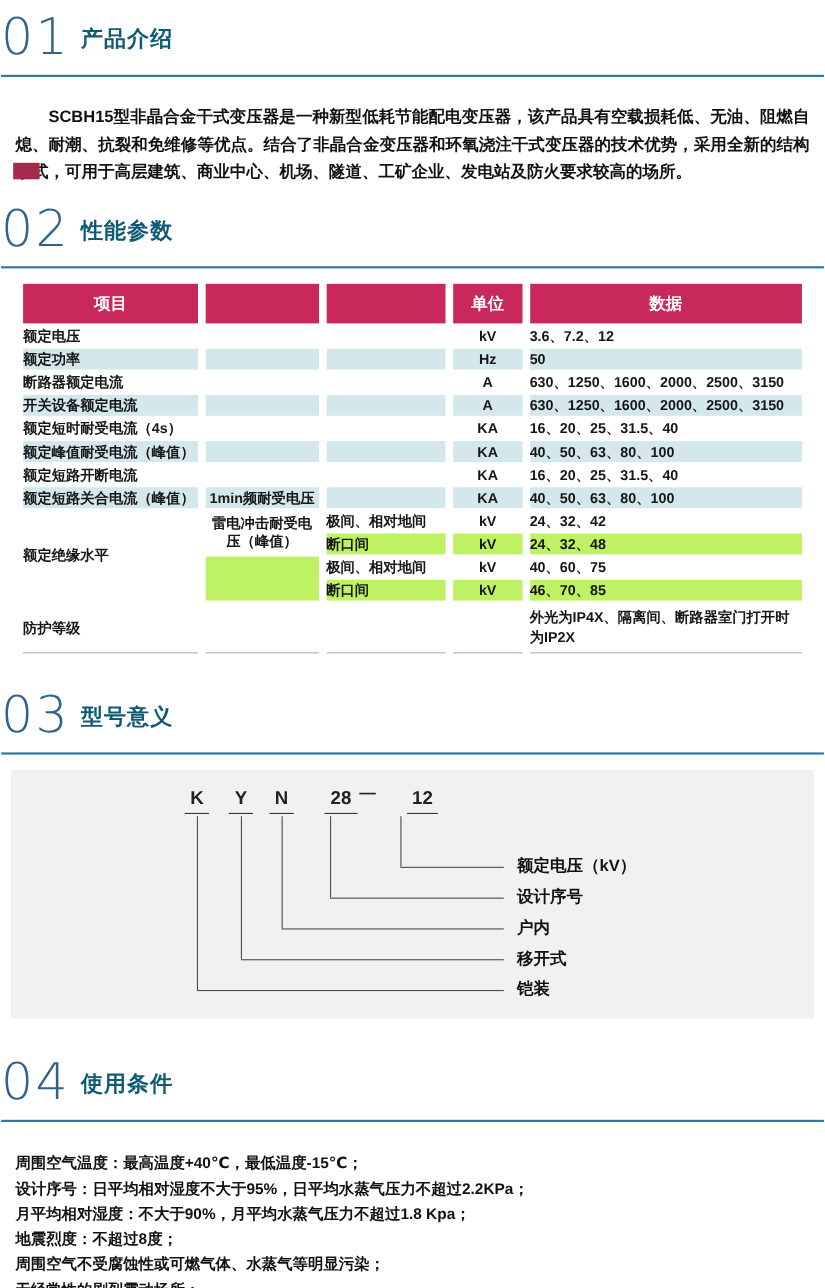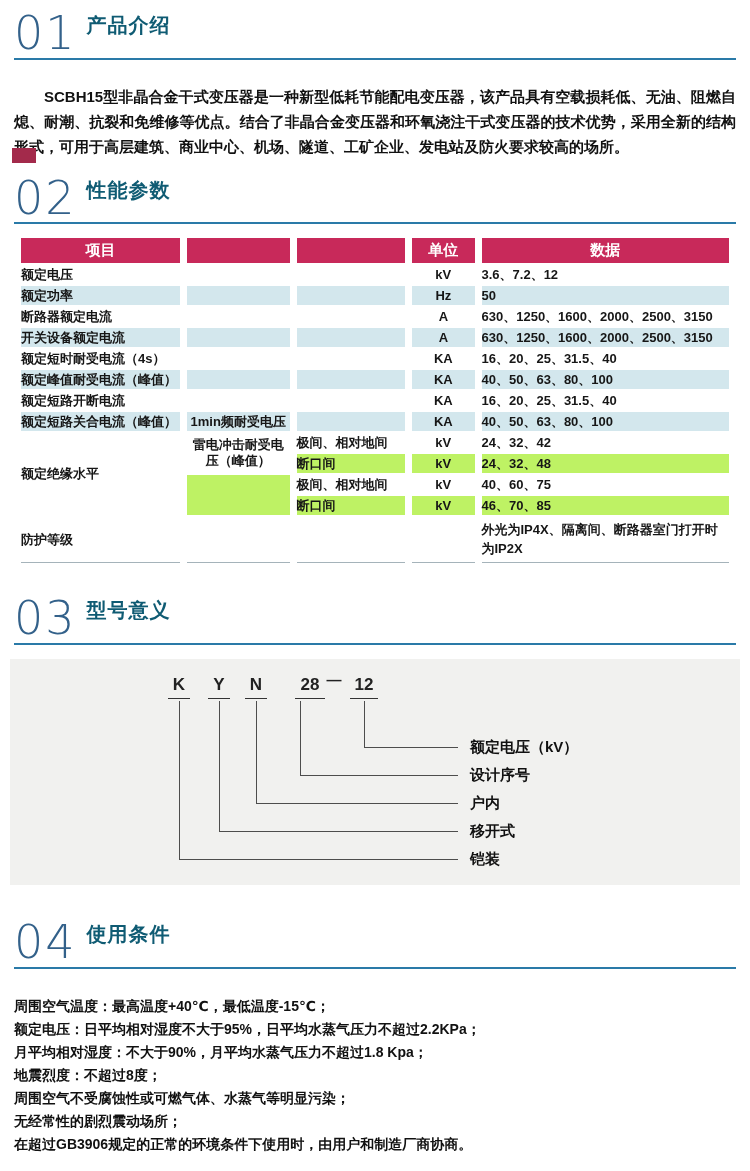--- a/index.html
+++ b/index.html
@@ -6,24 +6,24 @@
   html, body { margin:0; padding:0; }
   body {
     width: 750px; height: 1171px;
     background: #ffffff;
     font-family: "Liberation Sans", "DejaVu Sans", sans-serif;
     color: #141414;
     position: relative;
     overflow: hidden;
   }
   .section-head {
-    display: flex; align-items: flex-start;
-    margin: 0 14px;
+    display: flex; align-items: flex-end;
+    margin: 0 1px;
     border-bottom: 2px solid #2a7aa8;
-    padding-bottom: 2px;
+    padding-bottom: 12px;
   }
   .sec-num {
     font-family: "DejaVu Sans", sans-serif;
     font-size: 46px; line-height: 0.95;
     font-weight: 100;
     color: #33618a;
     letter-spacing: 2px;
   }
   .sec-title {
     font-size: 20px; font-weight: bold;
@@ -50,21 +50,21 @@
     margin: 12px 14px 0 14px;
     width: 722px;
     border-collapse: separate;
     border-spacing: 7px 2px;
     table-layout: fixed;
     font-size: 13px;
   }
   table.params th {
     background: #c8295a; color: #ffffff;
     font-size: 15px; font-weight: bold;
-    height: 25px; text-align: center;
+    height: 36px; text-align: center;
     padding: 0;
   }
   table.params td {
     height: 19px; padding: 0;
     font-weight: bold; color: #161616;
     line-height: 1.25;
     vertical-align: middle;
   }
   tr.blue > td { background: #d3e7ed; }
   td.cellblue { background: #bef264; }
@@ -235,21 +235,21 @@
   <span class="sec-num">03</span>
   <span class="sec-title">型号意义</span>
 </div>
 
 <div class="model-box">
   <span class="code-part" style="left:158px;width:22px">K</span>
   <span class="code-part" style="left:198px;width:22px">Y</span>
   <span class="code-part" style="left:235px;width:22px">N</span>
   <span class="code-part" style="left:285px;width:30px">28</span>
   <span class="code-dash" style="left:315px;width:18px">—</span>
-  <span class="code-part" style="left:340px;width:28px">12</span>
+  <span class="code-part" style="left:360px;width:28px">12</span>
 
   <div class="vline" style="left:354px;top:42px;height:46px"></div>
   <div class="vline" style="left:290px;top:42px;height:74px"></div>
   <div class="vline" style="left:246px;top:42px;height:102px"></div>
   <div class="vline" style="left:209px;top:42px;height:130px"></div>
   <div class="vline" style="left:169px;top:42px;height:158px"></div>
 
   <div class="hline" style="left:354px;top:88px;width:94px"></div>
   <div class="hline" style="left:290px;top:116px;width:158px"></div>
   <div class="hline" style="left:246px;top:144px;width:202px"></div>
@@ -263,19 +263,19 @@
   <div class="dlabel" style="top:189px">铠装</div>
 </div>
 
 <div class="section-head s4">
   <span class="sec-num">04</span>
   <span class="sec-title">使用条件</span>
 </div>
 
 <div class="cond-list">
   <div class="cond-line">周围空气温度：最高温度+40℃，最低温度-15℃；</div>
-  <div class="cond-line">额定电压：日平均相对湿度不大于95%，日平均水蒸气压力不超过2.2KPa；</div>
+  <div class="cond-line">设计序号：日平均相对湿度不大于95%，日平均水蒸气压力不超过2.2KPa；</div>
   <div class="cond-line">月平均相对湿度：不大于90%，月平均水蒸气压力不超过1.8 Kpa；</div>
   <div class="cond-line">地震烈度：不超过8度；</div>
   <div class="cond-line">周围空气不受腐蚀性或可燃气体、水蒸气等明显污染；</div>
   <div class="cond-line">无经常性的剧烈震动场所；</div>
   <div class="cond-line">在超过GB3906规定的正常的环境条件下使用时，由用户和制造厂商协商。</div>
 </div>
 
 </body></html>

